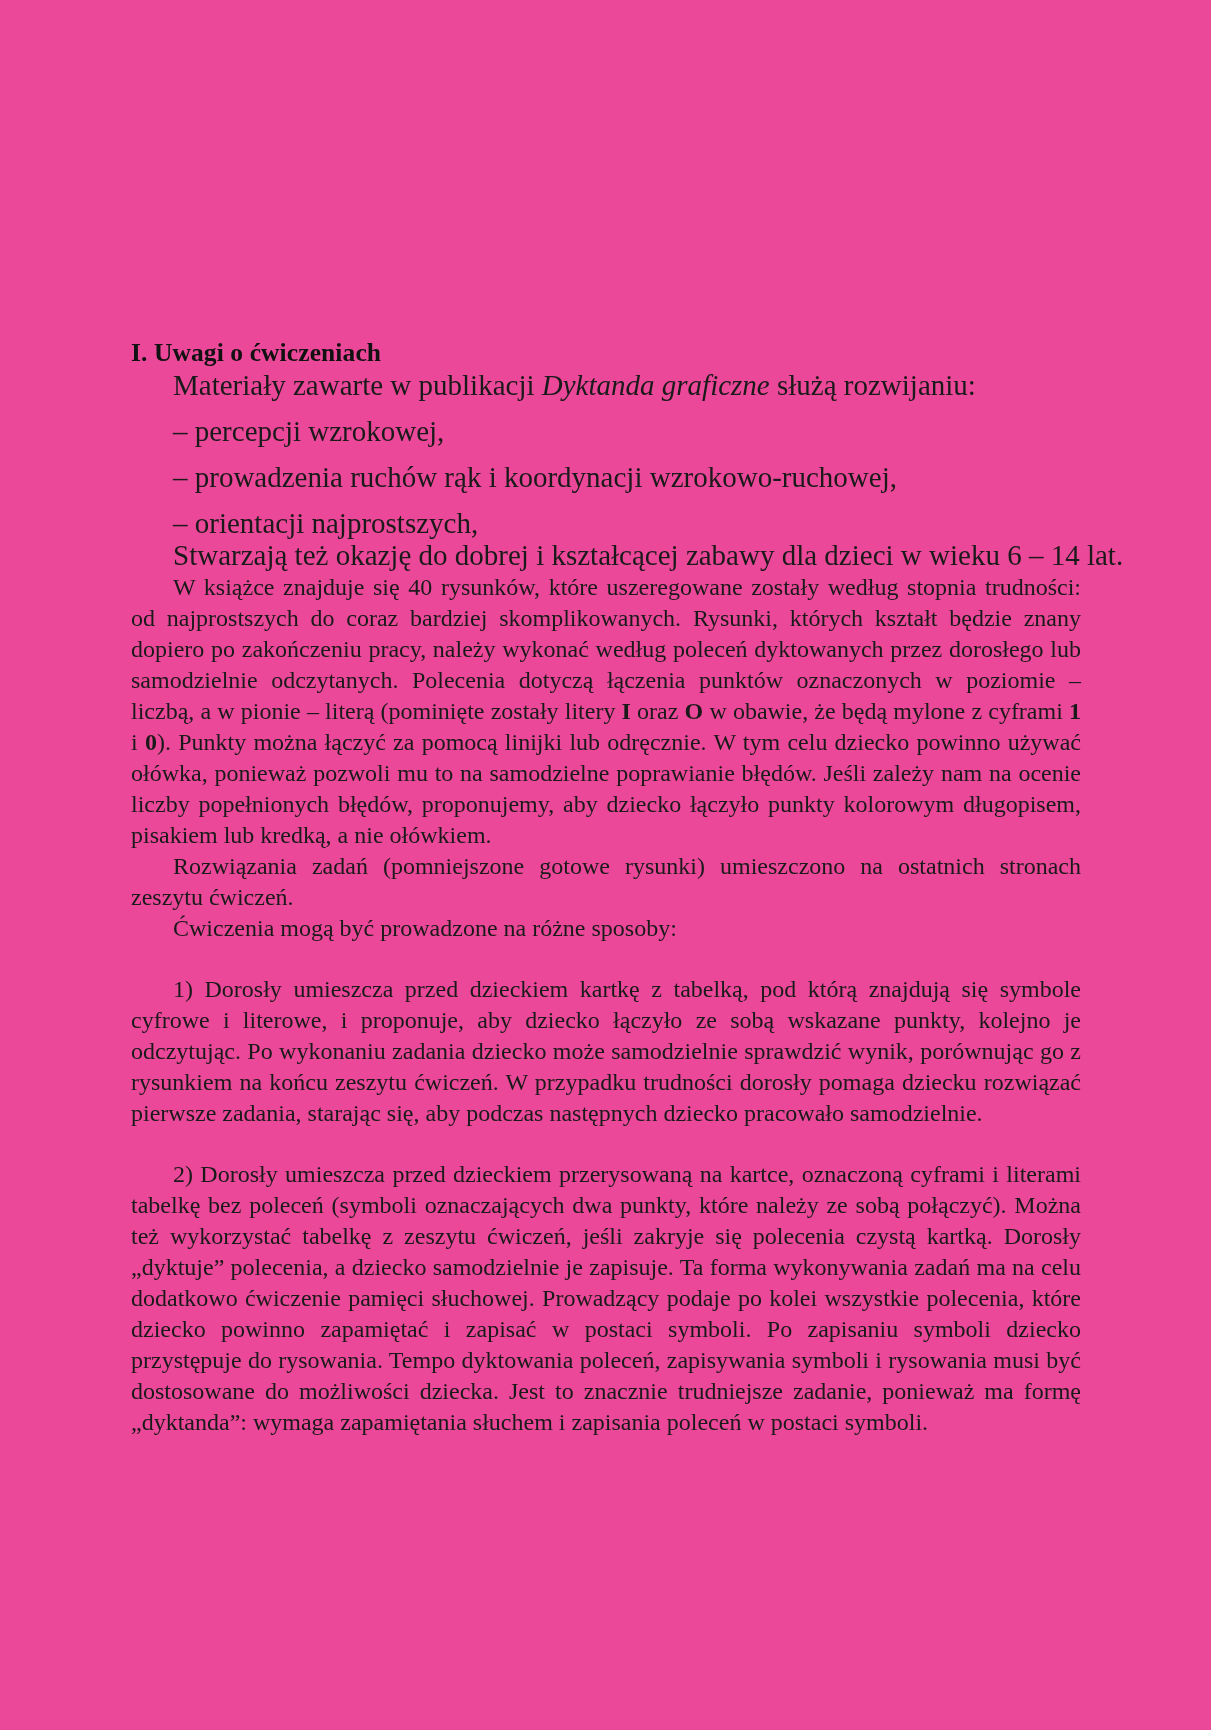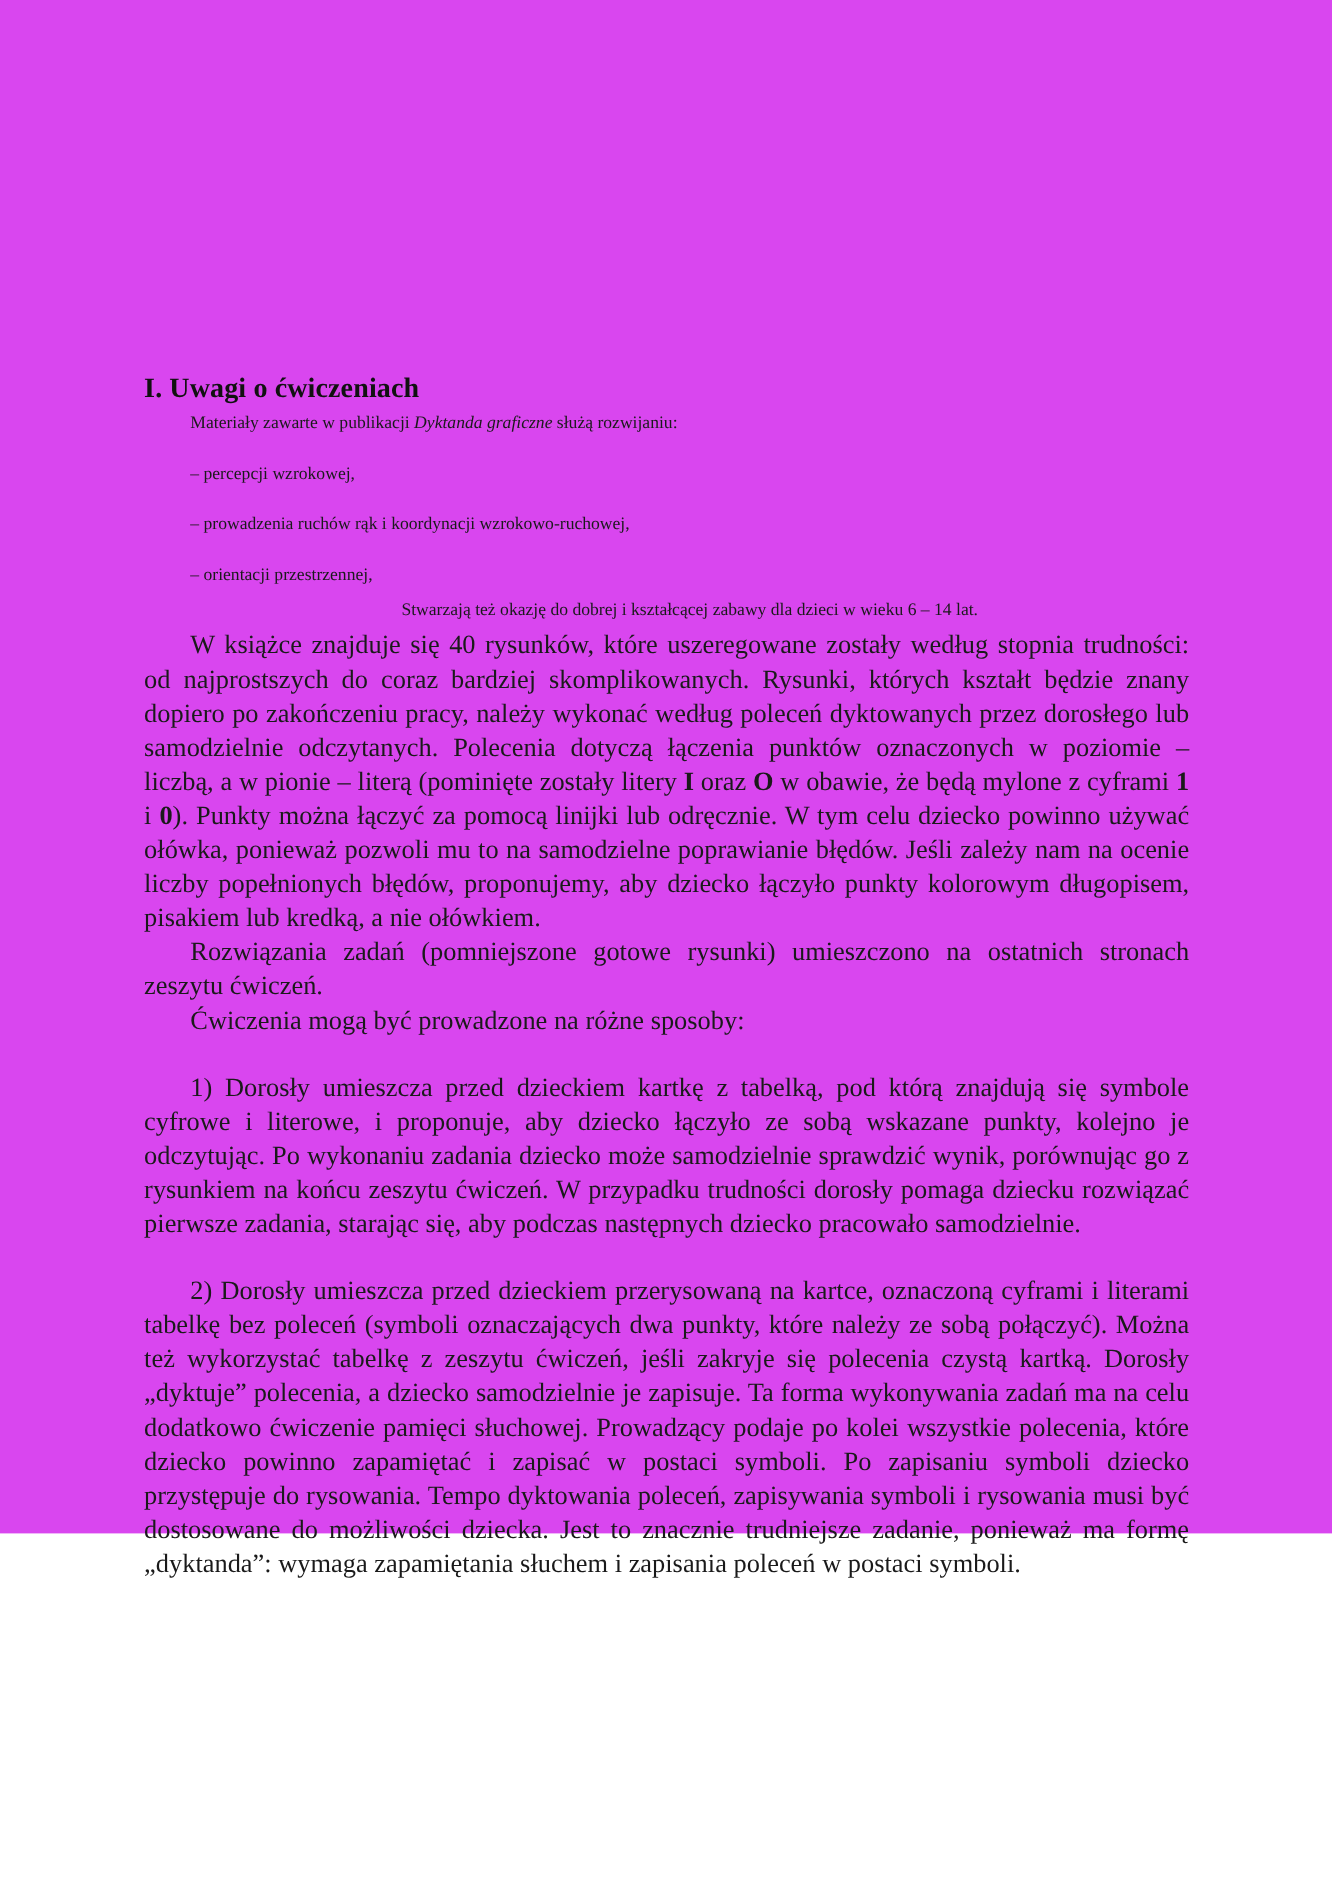--- a/index.html
+++ b/index.html
@@ -10,22 +10,22 @@
     width: 1211px;
     height: 1730px;
     background: #ffffff;
     font-family: "Liberation Serif", "DejaVu Serif", serif;
     color: #1a1a1a;
     overflow: hidden;
   }
   .page {
     position: relative;
     width: 1211px;
-    height: 1394px;
-    background: #d946ef;
+    height: 1730px;
+    background: #ec4899;
     box-sizing: border-box;
   }
   .content {
     position: absolute;
     left: 131px;
     top: 338px;
     width: 950px;
   }
   h2.section-heading {
     font-size: 25.5px;
@@ -46,21 +46,21 @@
     padding: 0;
     text-align: justify;
     text-justify: inter-word;
     color: #1a1a1a;
     hyphens: manual;
   }
   p.indent { text-indent: 42px; }
   .nojust { text-align: left; }
 
   .list-block {
-    font-size: 16px;
+    font-size: 29px;
     line-height: 32.2px;
     margin: 0;
     padding: 0;
     color: #1a1a1a;
   }
   .list-block .line {
     display: block;
     white-space: pre;
   }
   .lead-line { margin-left: 42px; }
@@ -77,21 +77,21 @@
 
 <div class="page">
   <div class="content">
 
     <h2 class="section-heading heading-1">I. Uwagi o ćwiczeniach</h2>
 
     <div class="list-block">
       <div class="line lead-line"><span>Materiały zawarte w publikacji </span><i>Dyktanda graficzne</i><span> służą rozwijaniu:</span></div>
       <div class="line dash-line">– percepcji wzrokowej,</div>
       <div class="line dash-line">– prowadzenia ruchów rąk i koordynacji wzrokowo-ruchowej,</div>
-      <div class="line dash-line">– orientacji przestrzennej,</div>
+      <div class="line dash-line">– orientacji najprostszych,</div>
       <div class="line tail-line">Stwarzają też okazję do dobrej i kształcącej zabawy dla dzieci w wieku 6 – 14 lat.</div>
     </div>
 
     <p class="body indent"><span>W książce znajduje się 40 rysunków, które uszeregowane zostały według stopnia trudności: od najprostszych do coraz bardziej skomplikowanych. Rysunki, których kształt będzie znany dopiero po zakończeniu pracy, należy wykonać według poleceń dyktowanych przez dorosłego lub samodzielnie odczytanych. Polecenia dotyczą łączenia punktów oznaczonych w poziomie – liczbą, a w pionie – literą (pominięte zostały litery </span><b>I</b><span> oraz </span><b>O</b><span> w obawie, że będą mylone z cyframi </span><b>1</b><span> i </span><b>0</b><span>). Punkty można łączyć za pomocą linijki lub odręcznie. W tym celu dziecko powinno używać ołówka, ponieważ pozwoli mu to na samodzielne poprawianie błędów. Jeśli zależy nam na ocenie liczby popełnionych błędów, proponujemy, aby dziecko łączyło punkty kolorowym długopisem, pisakiem lub kredką, a nie ołówkiem.</span></p>
 
     <p class="body indent">Rozwiązania zadań (pomniejszone gotowe rysunki) umieszczono na ostatnich stronach zeszytu ćwiczeń.</p>
 
 
     <p class="body indent nojust">Ćwiczenia mogą być prowadzone na różne sposoby:</p>
 

